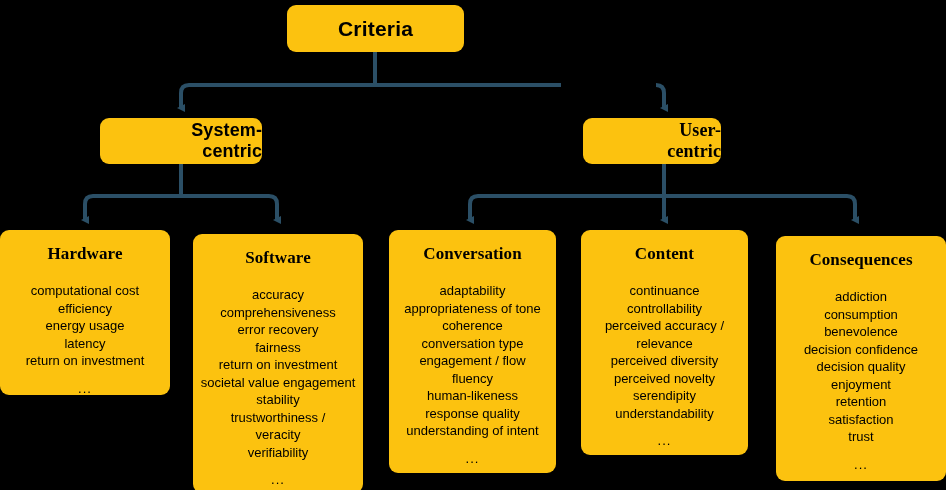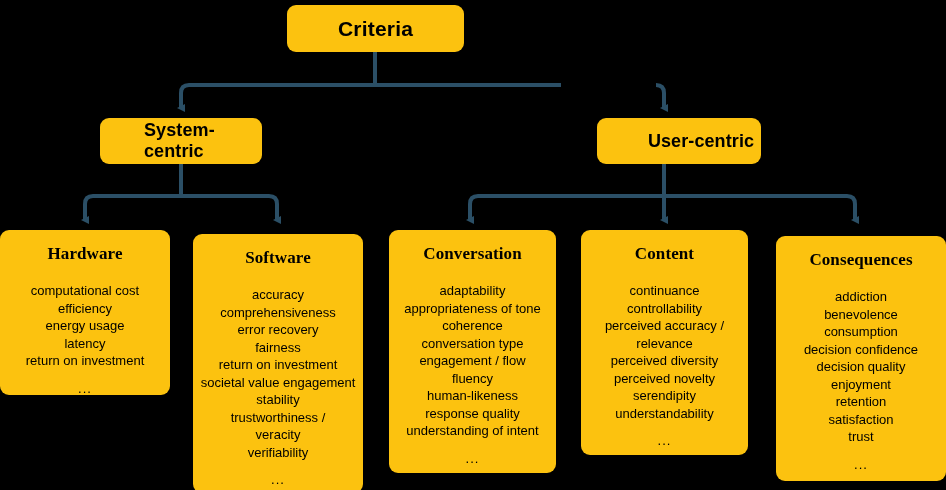--- a/index.html
+++ b/index.html
@@ -24,20 +24,21 @@
     height: 490px;
     pointer-events: none;
   }
   .node {
     position: absolute;
     box-sizing: border-box;
     background: #FCC20F;
     border-radius: 9px;
     color: #000000;
     z-index: 2;
+    text-align: right;
   }
   .node-top {
     display: flex;
     align-items: center;
     justify-content: center;
   }
   .node-top .node-title {
     font-size: 21px;
     font-weight: bold;
     letter-spacing: 0.2px;
@@ -132,21 +133,21 @@
   </svg>
 
   <div class="node node-top" style="left:287px; top:5px; width:177px; height:47px;">
     <span class="node-title">Criteria</span>
   </div>
 
   <div class="node node-mid" style="left:100px; top:118px; width:162px; height:46px;">
     <span class="node-title">System-centric</span>
   </div>
 
-  <div class="node node-mid" style="left:597px; top:118px; width:164px; height:46px;">
+  <div class="node node-mid" style="left:583px; top:118px; width:138px; height:46px;font-family:Liberation Serif, serif;">
     <span class="node-title">User-centric</span>
   </div>
 
   <div class="node node-leaf" style="left:0px; top:230px; width:170px; height:165px;">
     <span class="node-title">Hardware</span>
     <ul class="leaf-list">
         <li>computational cost</li>
         <li>efficiency</li>
         <li>energy usage</li>
         <li>latency</li>
@@ -200,22 +201,22 @@
         <li>serendipity</li>
         <li>understandability</li>
         <li class="ellipsis">...</li>
       </ul>
   </div>
 
   <div class="node node-leaf" style="left:776px; top:236px; width:170px; height:245px;">
     <span class="node-title">Consequences</span>
     <ul class="leaf-list">
         <li>addiction</li>
+        <li>consumption</li>
         <li>benevolence</li>
-        <li>consumption</li>
         <li>decision confidence</li>
         <li>decision quality</li>
         <li>enjoyment</li>
         <li>retention</li>
         <li>satisfaction</li>
         <li>trust</li>
         <li class="ellipsis">...</li>
       </ul>
   </div>
 

